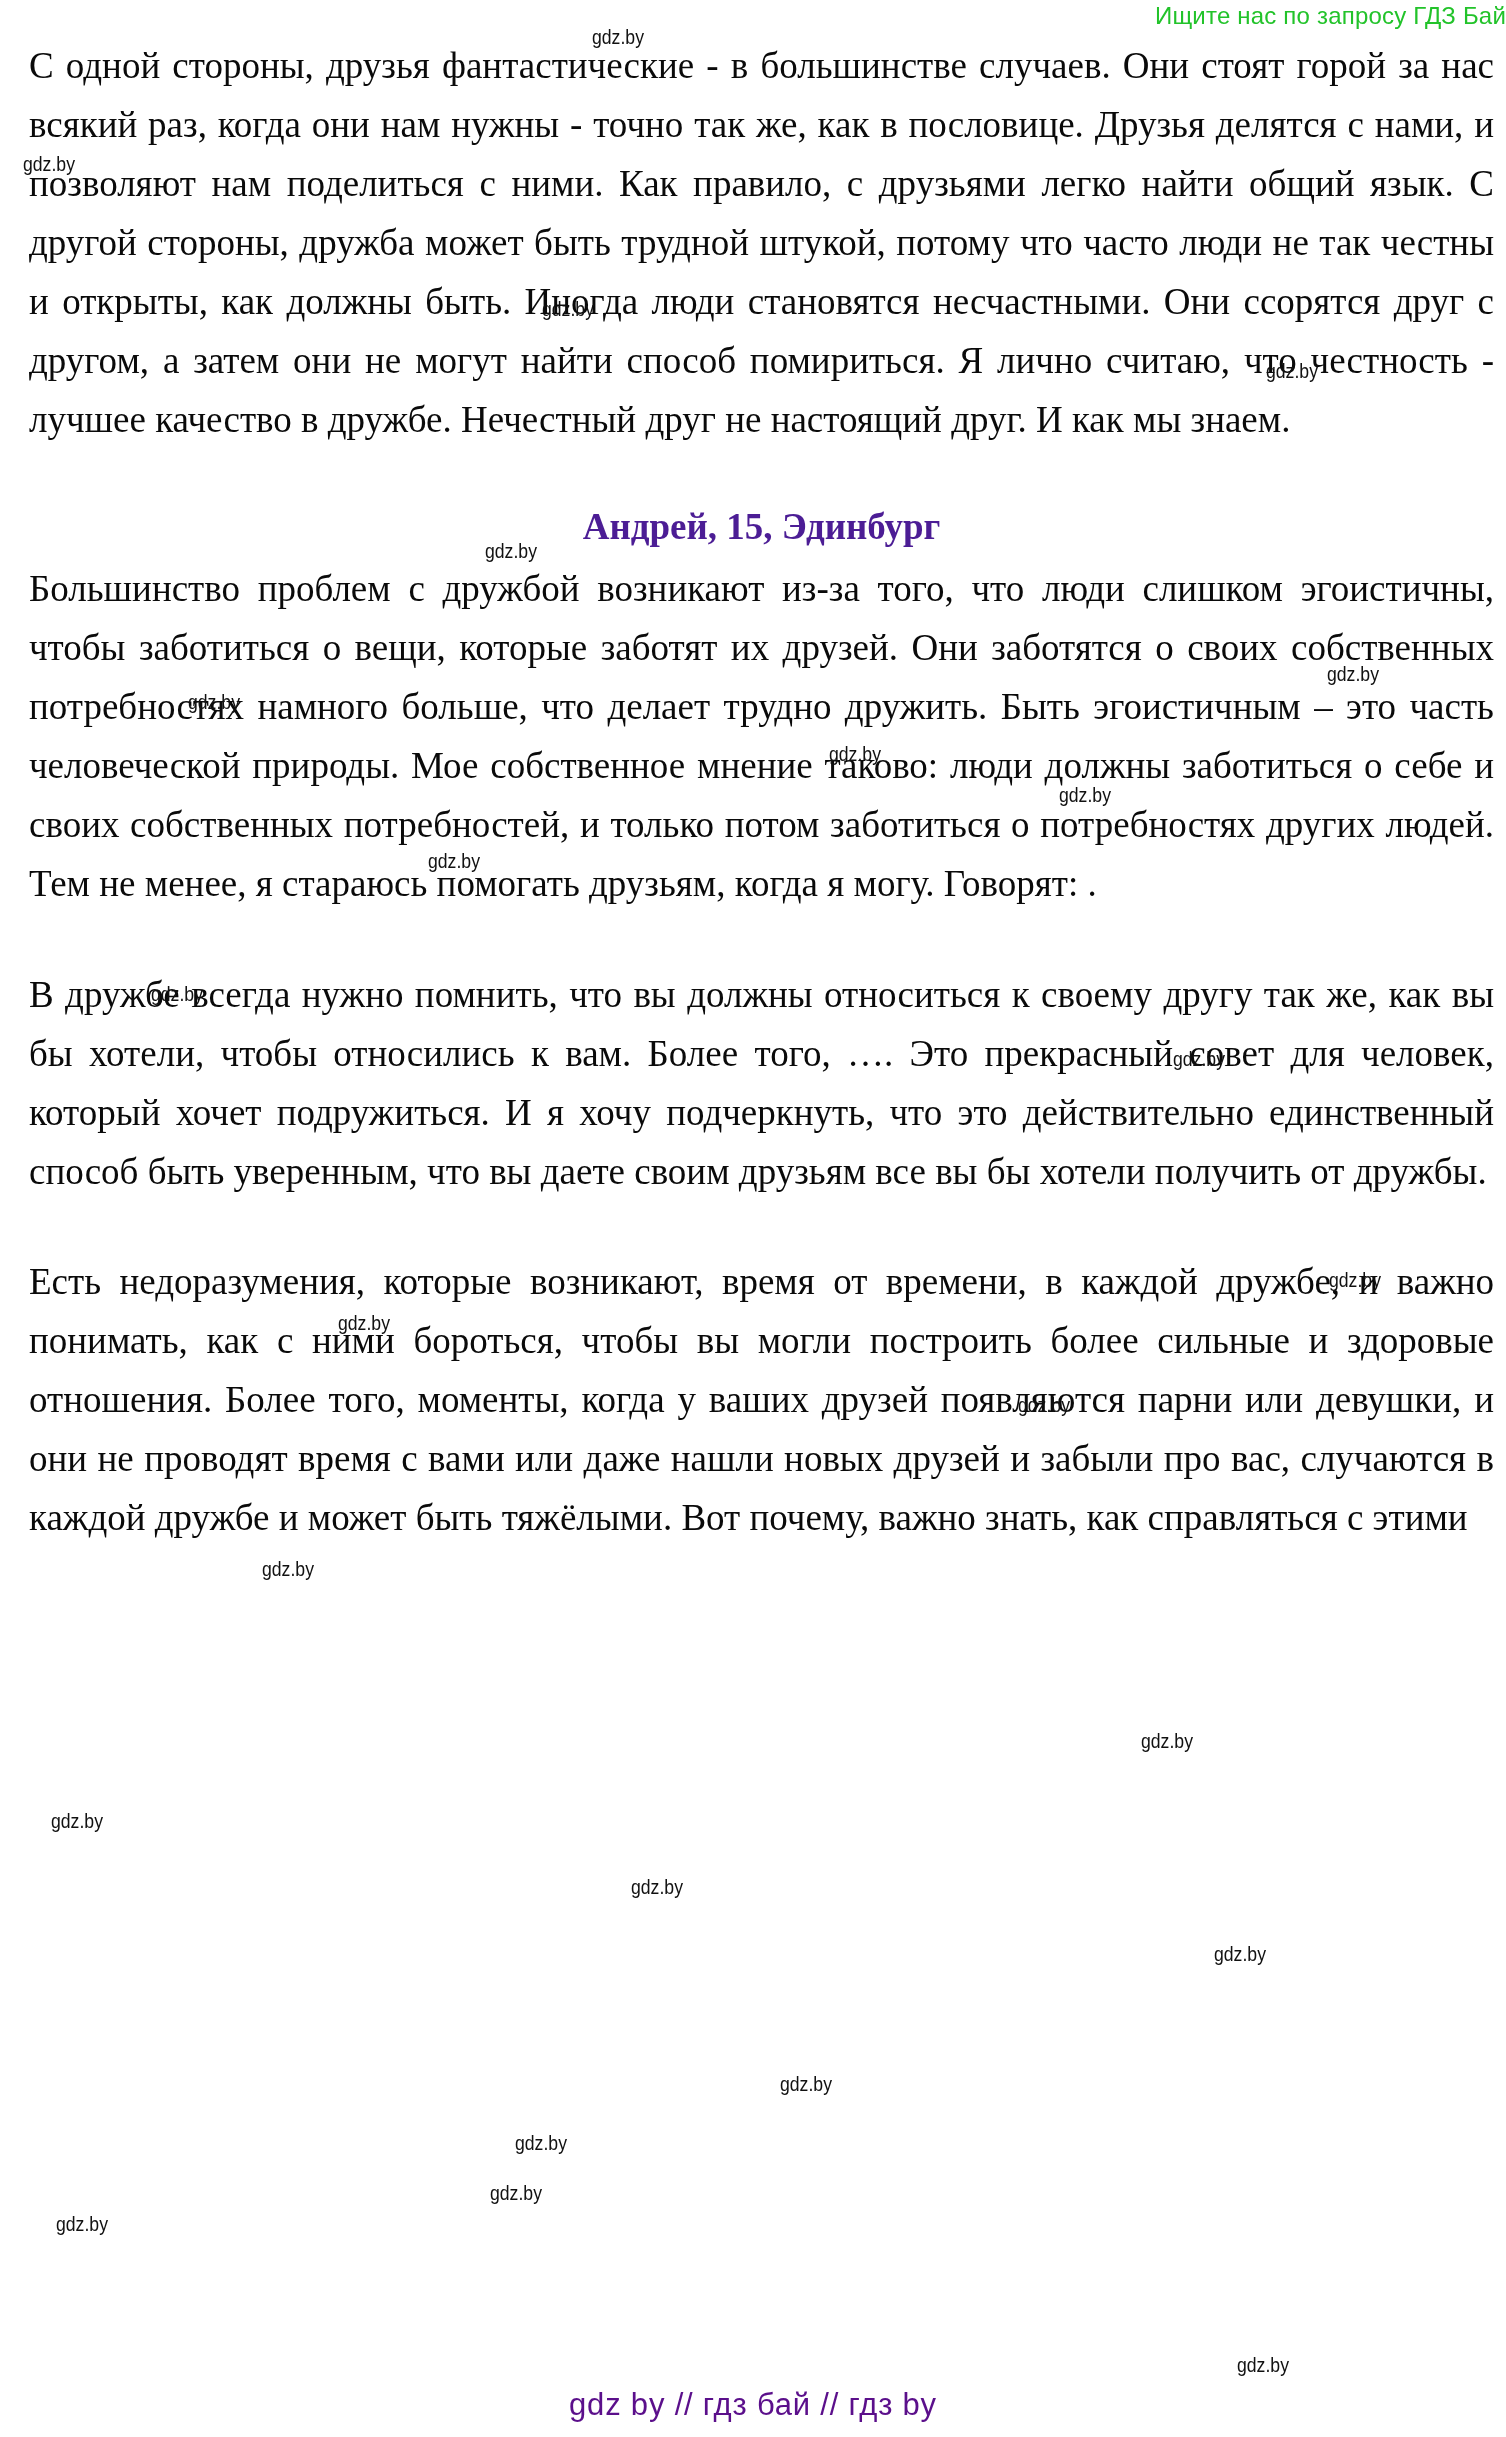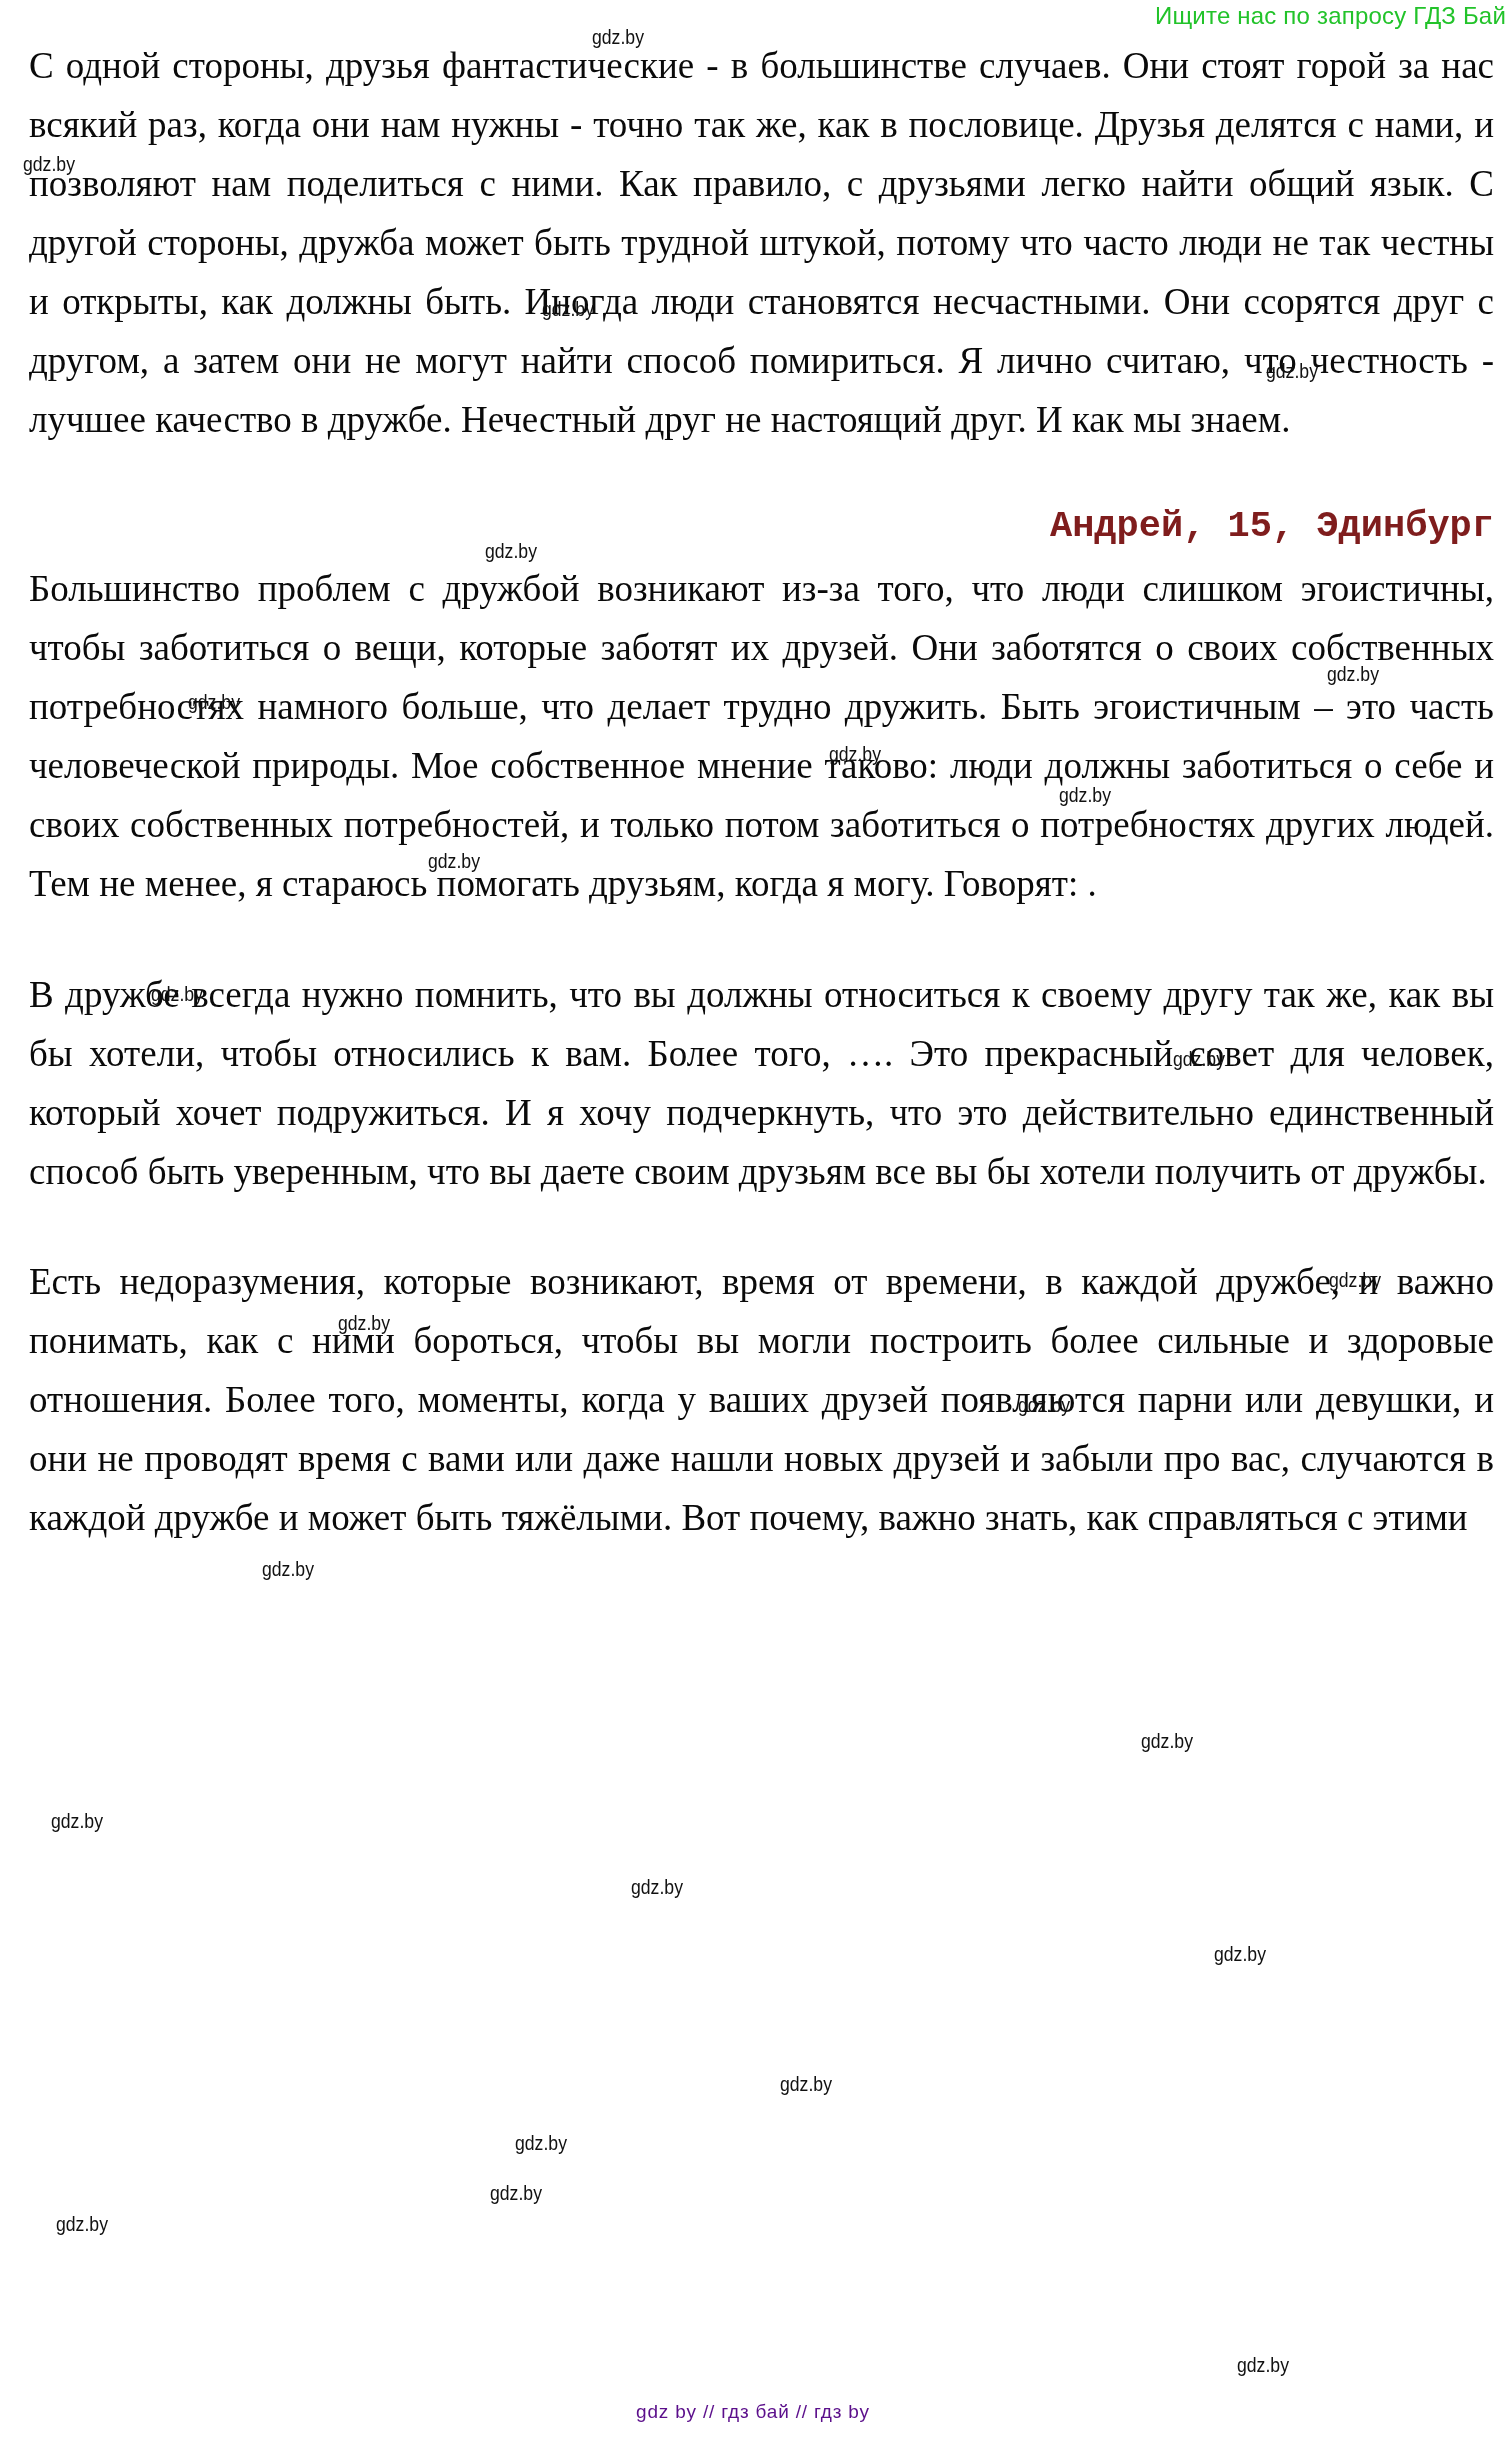--- a/index.html
+++ b/index.html
@@ -38,21 +38,21 @@
   }
 
   
   .footer-banner {
     position: absolute;
     bottom: 14.7px;
     left: 0;
     width: 1506px;
     text-align: center;
     font-family: "Liberation Sans", "DejaVu Sans", sans-serif;
-    font-size: 19px;
+    font-size: 31px;
     font-weight: 400;
     letter-spacing: 0.8px;
     color: #5b0f8b;
     white-space: nowrap;
     z-index: 5;
   }
 
   
   .text-column {
     position: absolute;
@@ -76,23 +76,22 @@
   p.para.lastline-left {
     text-align-last: left;
   }
 
   h3.byline {
     margin: 0;
     padding: 0;
     font-size: 37px;
     line-height: 59px;
     font-weight: bold;
-    text-align: right;
-    color: #7f1d1d;
-    font-family: Liberation Mono, monospace;
+    text-align: center;
+    color: #4c1d95;
   }
   .gap-byline-top { height: 48px; }
   .gap-byline-bot { height: 3.3px; }
 
   
   .wm {
     position: absolute;
     font-family: "Liberation Sans", "DejaVu Sans", sans-serif;
     font-size: 20.5px;
     font-weight: 400;

